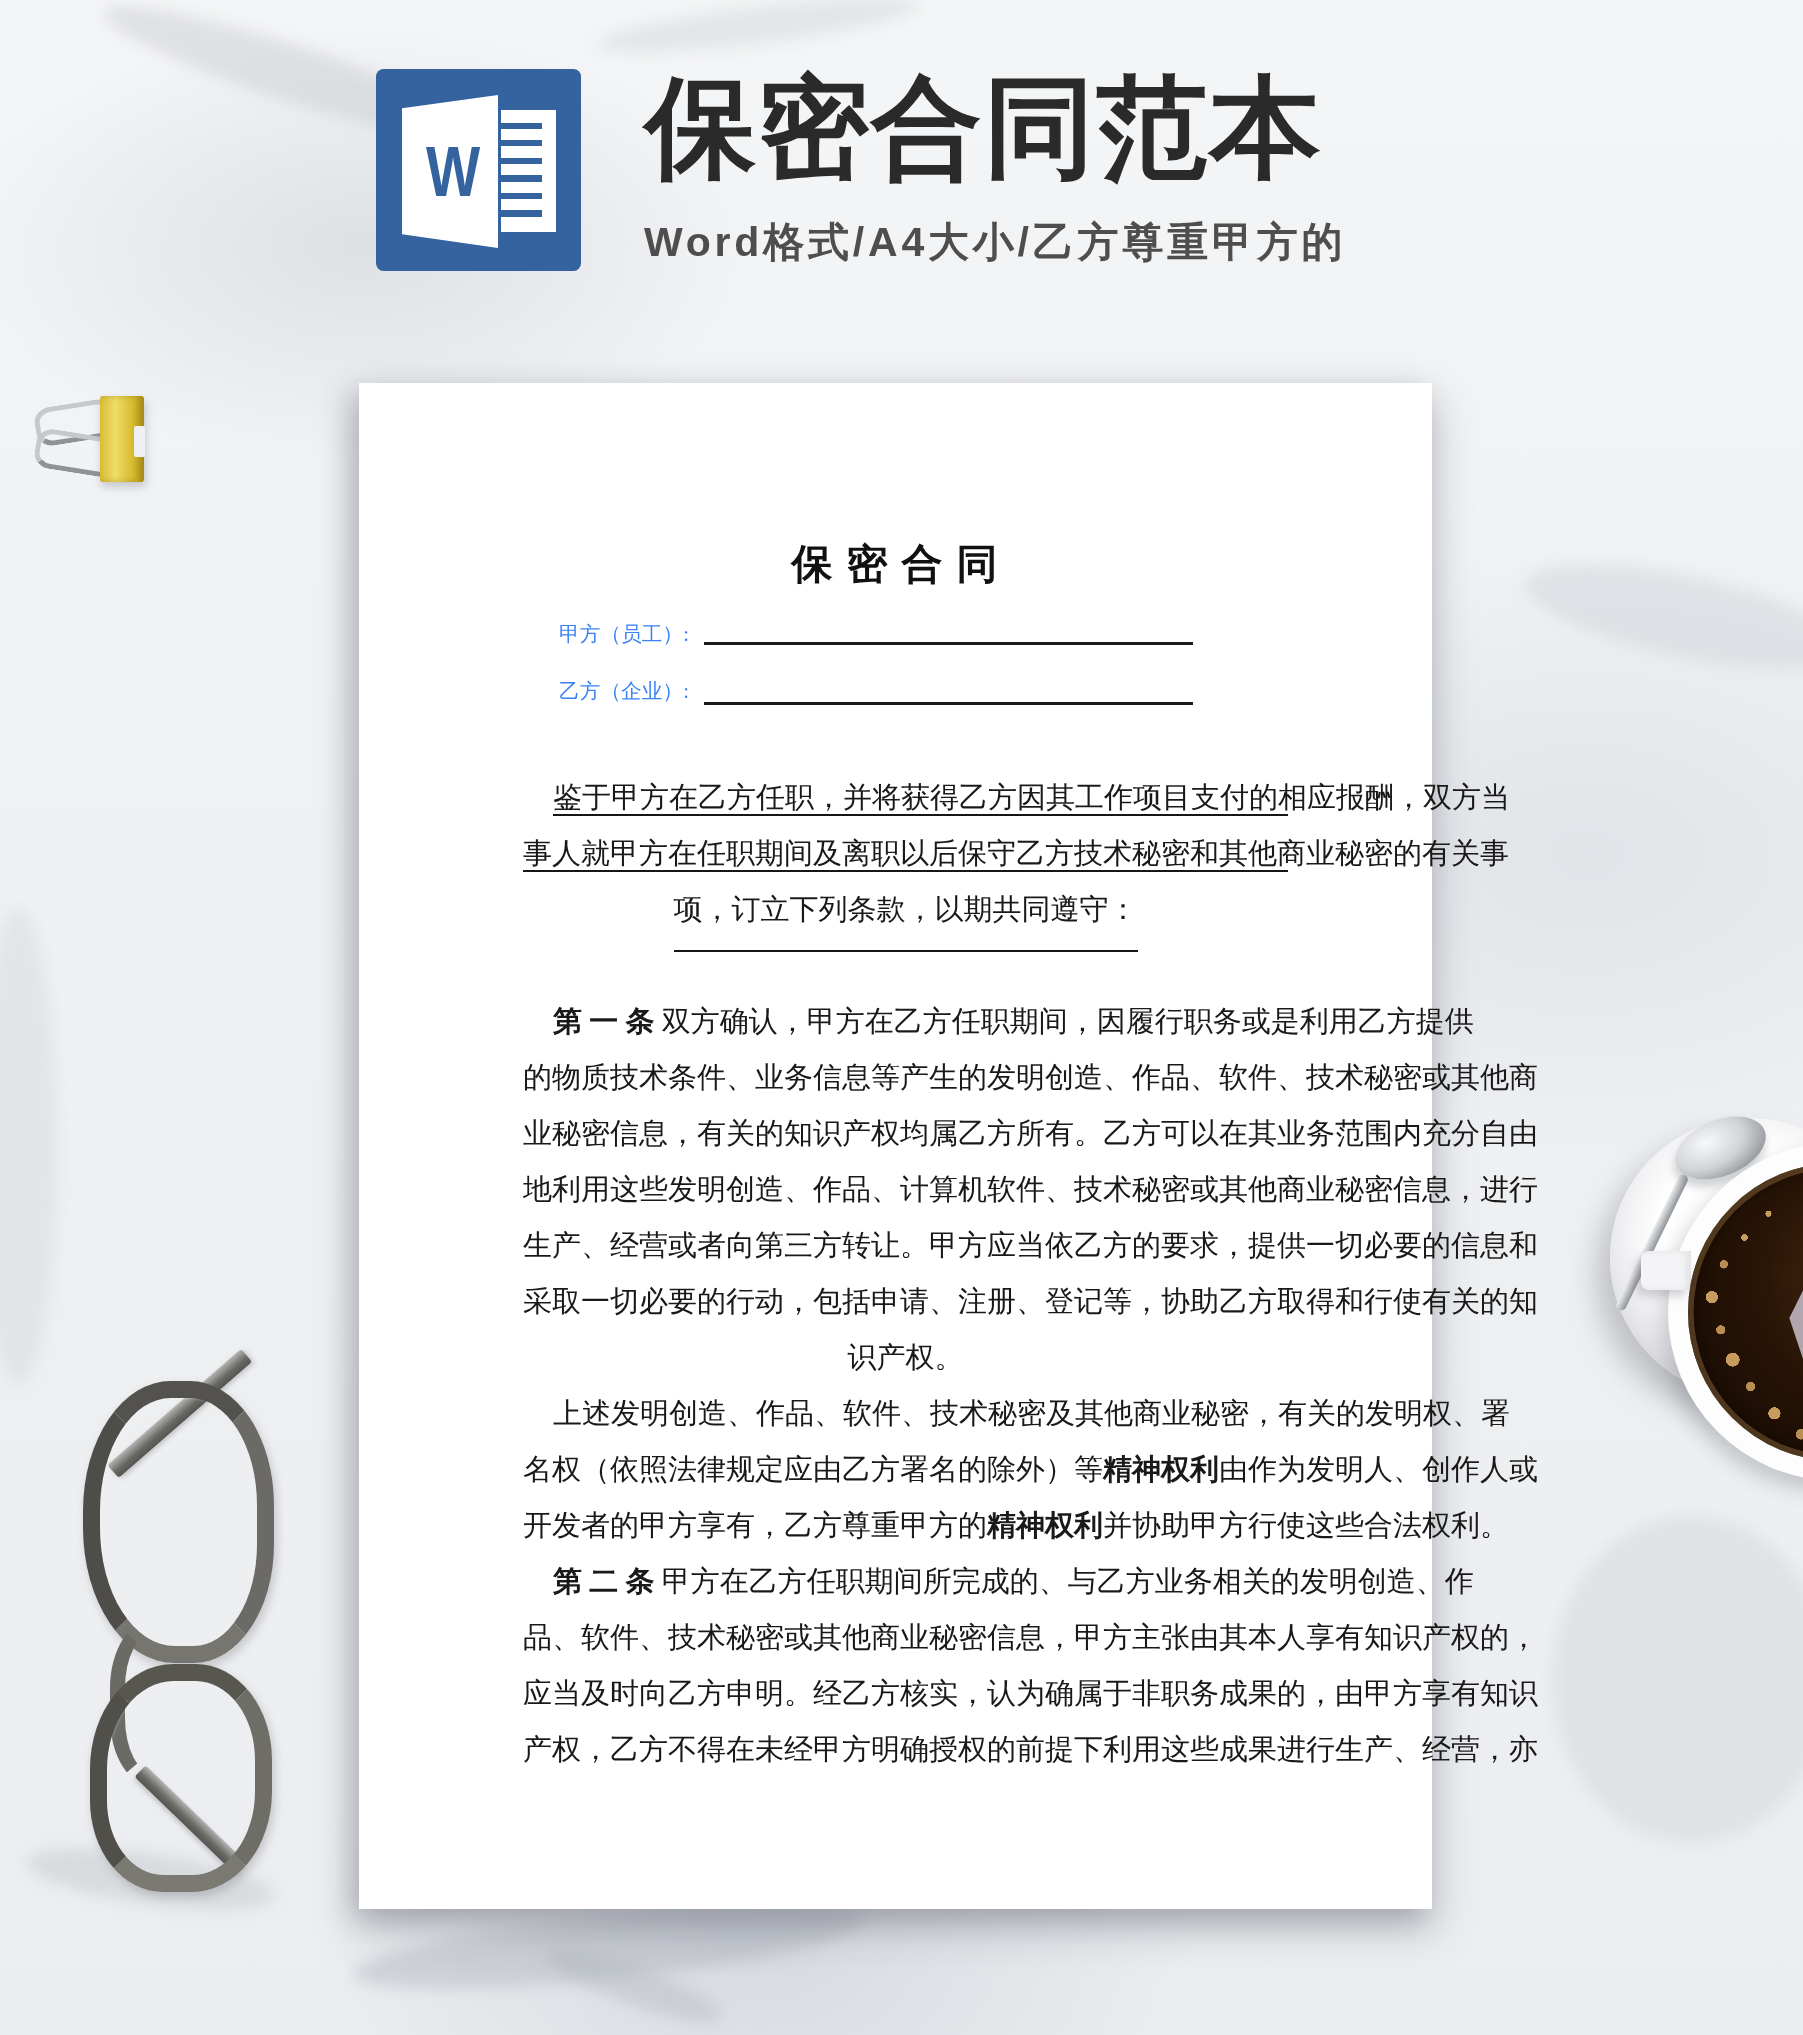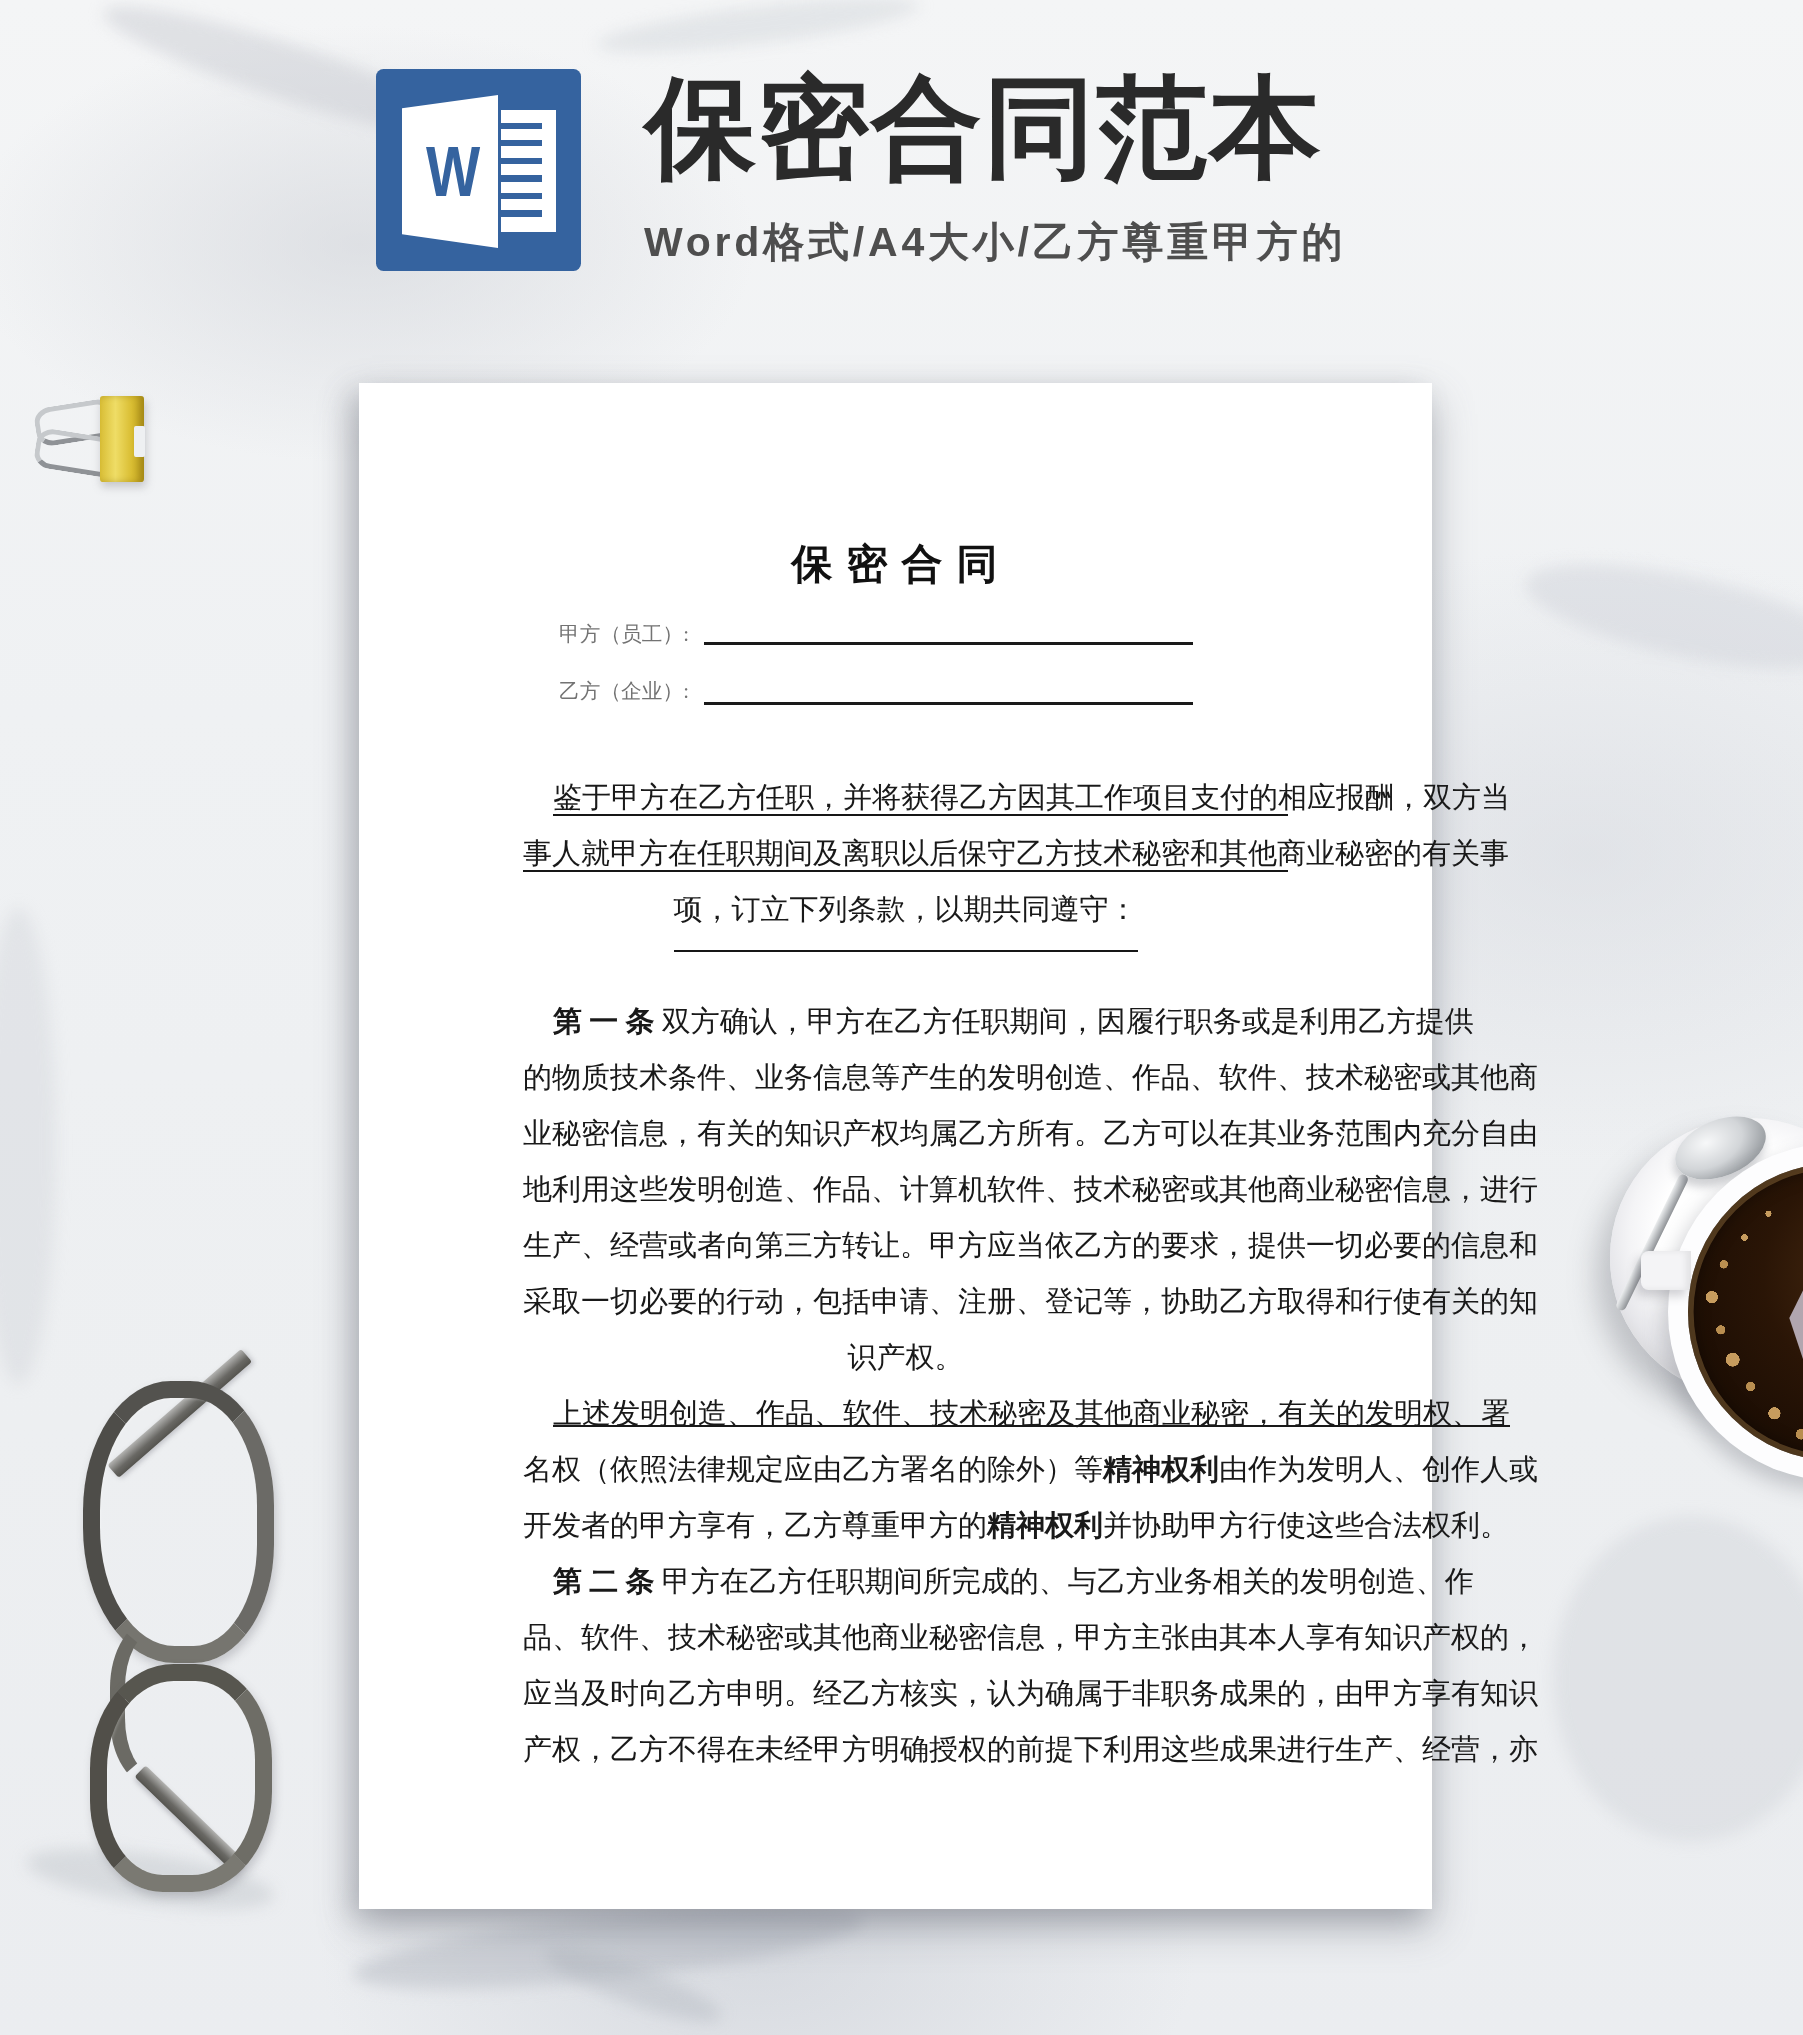--- a/index.html
+++ b/index.html
@@ -41,21 +41,21 @@
       background:linear-gradient(90deg,#d8bd35,#efdd66 35%,#d9bd32 72%,#bda01f);
       box-shadow:inset -5px 0 6.3px rgba(120,95,10,.35), 1.9px 5px 8.8px rgba(120,120,130,.35);}
   .clip-notch{position:absolute;right:-1.3px;top:30px;width:11.3px;height:31px;background:#eef0f2;border-radius:1.9px;}
 
   
   .page{position:absolute;left:359px;top:383px;width:1073px;height:1526px;background:#fff;
       box-shadow:0 17.5px 38px rgba(108,113,124,.45), -10px 7.5px 24px rgba(118,123,134,.28);
       font-family:"Liberation Serif","DejaVu Serif",serif;color:#191919;}
   .doc-title{position:absolute;left:0;top:154px;width:100%;text-align:center;
       font-size:41px;font-weight:bold;letter-spacing:1.9px;color:#111;}
-  .party-label{position:absolute;left:200px;font-size:20.7px;color:#737373;}
+  .party-label{position:absolute;left:200px;font-size:20.7px;color:#3b82f6;}
   .party-label.a{top:237px;}
   .party-label.b{top:294px;}
   .party-line{position:absolute;left:345px;width:489px;height:2.5px;background:#1a1a1a;}
   .party-line.a{top:259px;}
   .party-line.b{top:319px;}
   .doc-lines{position:absolute;left:164px;top:386px;width:765px;font-size:29px;text-align:center;}
   .line{position:relative;height:56px;line-height:56px;white-space:nowrap;}
   .line .b{font-weight:bold;}
   .line.ul-indent::after{content:"";position:absolute;left:30px;right:0;bottom:9.4px;
       border-bottom:2.5px solid #161616;}
@@ -161,21 +161,21 @@
         <div class="line ul-full"><span>事人就甲方在任职期间及离职以后保守乙方技术秘密和其他商业秘密的有关事</span></div>
         <div class="line ul-text"><span>项，订立下列条款，以期共同遵守：</span></div>
         <div class="line"></div>
         <div class="line" style="text-indent: 30px;"><span class="b">第 一 条</span><span>  双方确认，甲方在乙方任职期间，因履行职务或是利用乙方提供</span></div>
         <div class="line"><span>的物质技术条件、业务信息等产生的发明创造、作品、软件、技术秘密或其他商</span></div>
         <div class="line"><span>业秘密信息，有关的知识产权均属乙方所有。乙方可以在其业务范围内充分自由</span></div>
         <div class="line"><span>地利用这些发明创造、作品、计算机软件、技术秘密或其他商业秘密信息，进行</span></div>
         <div class="line"><span>生产、经营或者向第三方转让。甲方应当依乙方的要求，提供一切必要的信息和</span></div>
         <div class="line"><span>采取一切必要的行动，包括申请、注册、登记等，协助乙方取得和行使有关的知</span></div>
         <div class="line"><span>识产权。</span></div>
-        <div class="line" style="text-indent: 30px; text-decoration: underline;"><span>上述发明创造、作品、软件、技术秘密及其他商业秘密，有关的发明权、署</span></div>
+        <div class="line" style="text-indent: 30px;"><span>上述发明创造、作品、软件、技术秘密及其他商业秘密，有关的发明权、署</span></div>
         <div class="line"><span>名权（依照法律规定应由乙方署名的除外）等</span><span class="b">精神权利</span><span>由作为发明人、创作人或</span></div>
         <div class="line"><span>开发者的甲方享有，乙方尊重甲方的</span><span class="b">精神权利</span><span>并协助甲方行使这些合法权利。</span></div>
         <div class="line" style="text-indent: 30px;"><span class="b">第 二 条</span><span>  甲方在乙方任职期间所完成的、与乙方业务相关的发明创造、作</span></div>
         <div class="line"><span>品、软件、技术秘密或其他商业秘密信息，甲方主张由其本人享有知识产权的，</span></div>
         <div class="line"><span>应当及时向乙方申明。经乙方核实，认为确属于非职务成果的，由甲方享有知识</span></div>
         <div class="line"><span>产权，乙方不得在未经甲方明确授权的前提下利用这些成果进行生产、经营，亦</span></div>
       </div>
   </div>
 
   <div class="glasses">

